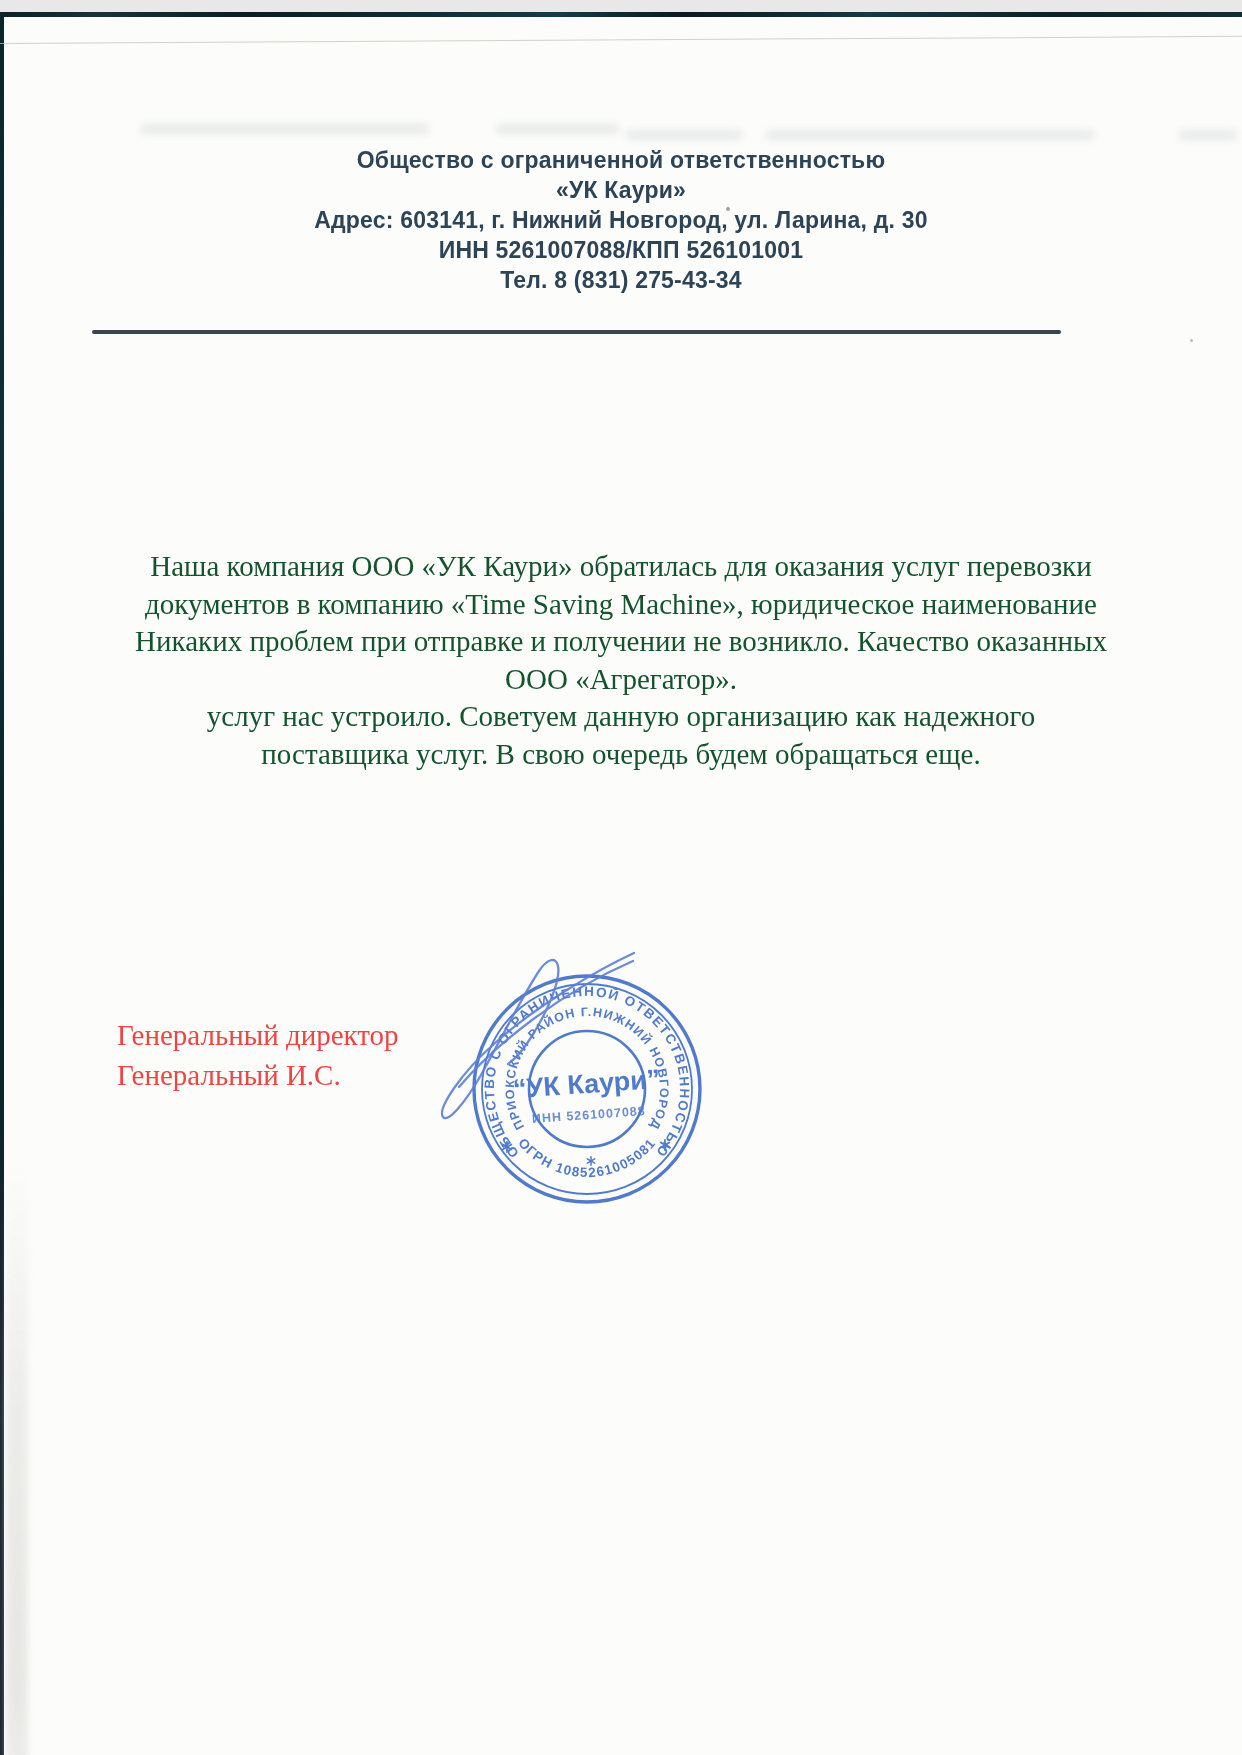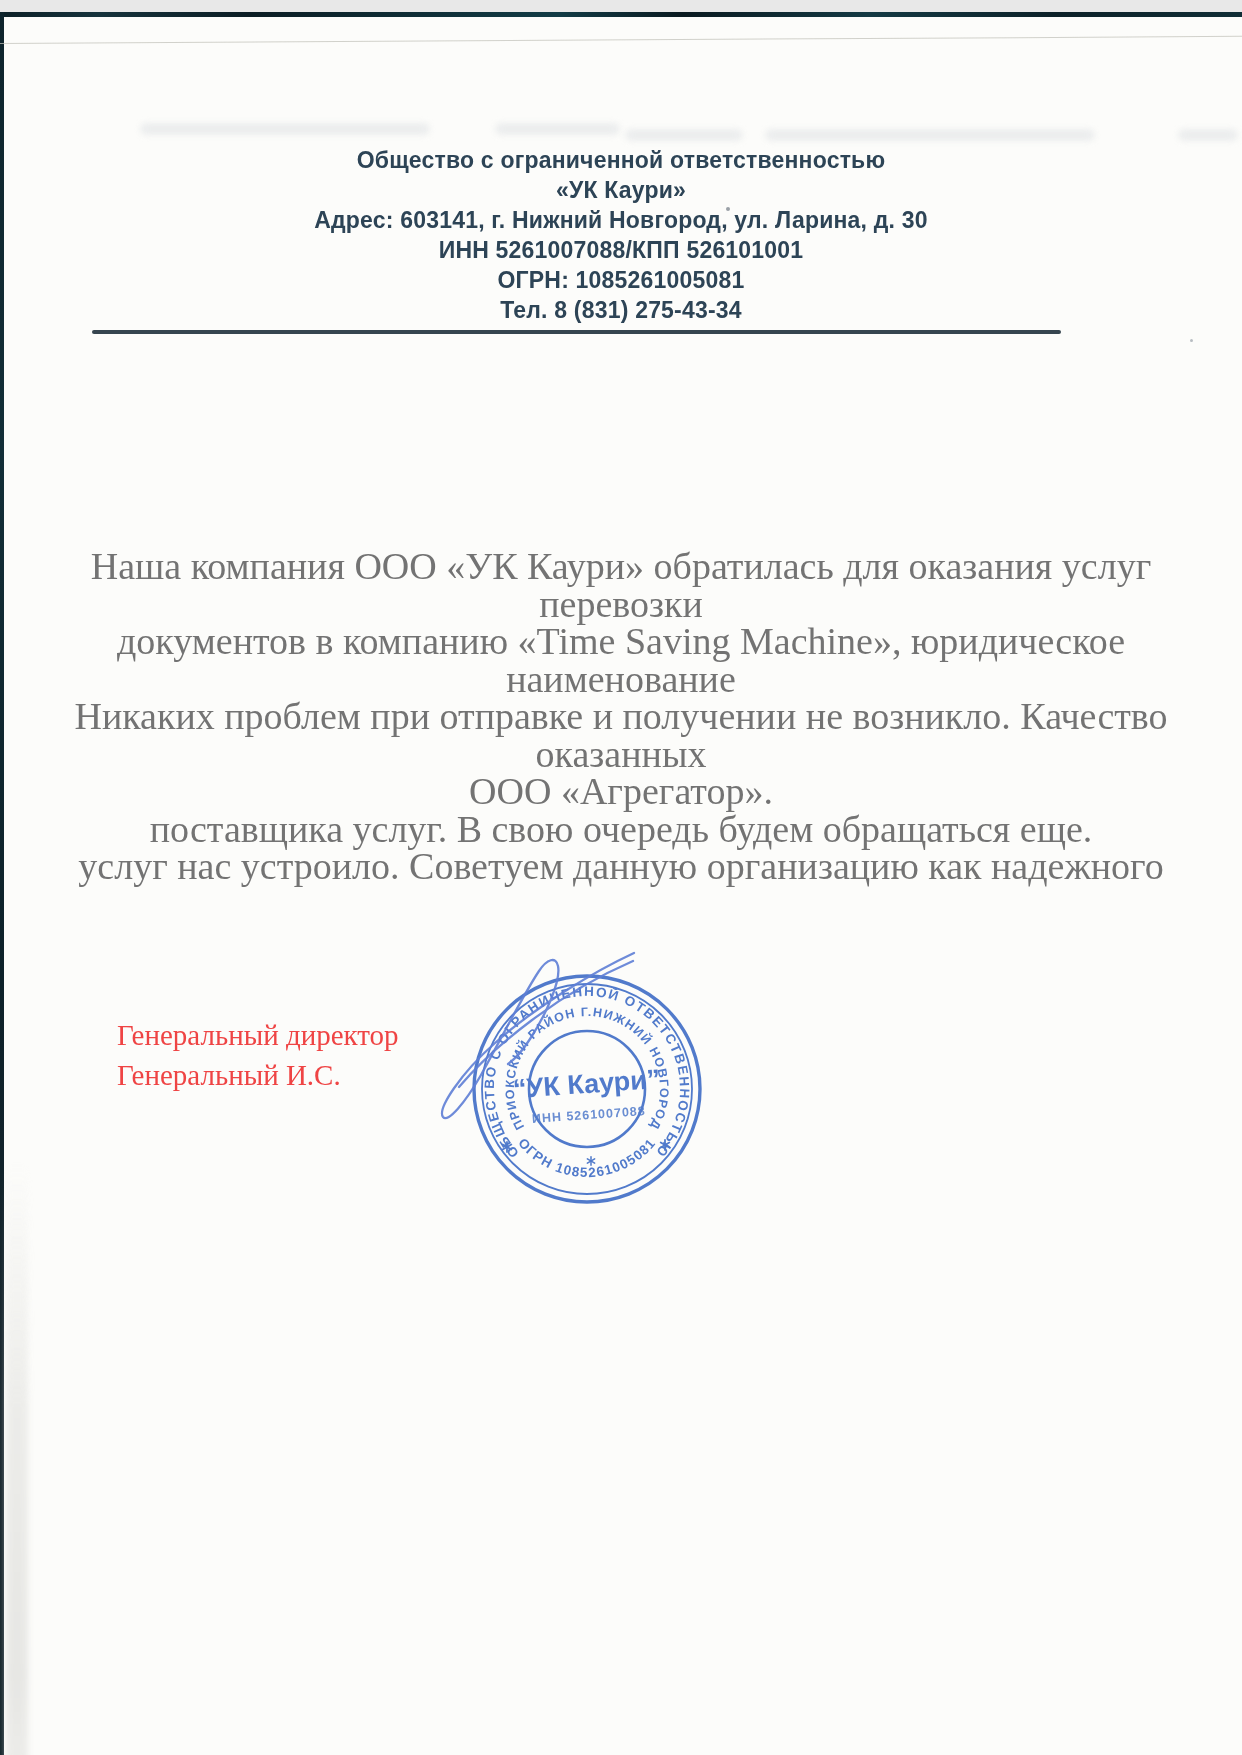--- a/index.html
+++ b/index.html
@@ -45,22 +45,22 @@
     letter-spacing:.2px;
   }
   .rule{
     position:absolute;left:92px;top:318px;width:969px;height:3.5px;
     background:#36454f;border-radius:2px;
   }
   
   .body-text{
     position:absolute;left:55px;top:536px;width:1132px;
     text-align:center;
-    font-size:38px;line-height:37.5px;
-    color:#737373;
+    font-size:29px;line-height:37.5px;
+    color:#14532d;
   }
   
   .sig-block{
     position:absolute;left:117px;top:1003px;
     font-size:29px;line-height:40px;
     color:#ef4444;
   }
   
   .stamp-svg{position:absolute;left:412px;top:902px;}
   .stamp-svg text{font-family:"Liberation Sans", sans-serif;}
@@ -80,32 +80,31 @@
   <div class="smudge" style="left:1178px;top:117px;width:60px;height:12px;"></div>
   <div class="smudge-v"></div>
   <div class="speck" style="left:726px;top:195px;width:4px;height:4px;background:#9aa0a6;"></div>
   <div class="speck" style="left:1190px;top:327px;width:3px;height:3px;background:#b8bdc2;"></div>
 
   <div class="header">
     <div>Общество с ограниченной ответственностью</div>
     <div>«УК Каури»</div>
     <div>Адрес: 603141, г. Нижний Новгород, ул. Ларина, д. 30</div>
     <div>ИНН 5261007088/КПП 526101001</div>
-    <div>ОГРН: 1085261005081</div>
     <div>Тел. 8 (831) 275-43-34</div>
   </div>
   <div class="rule"></div>
 
   <div class="body-text">
     <div>Наша компания ООО «УК Каури» обратилась для оказания услуг перевозки</div>
     <div>документов в компанию «Time Saving Machine», юридическое наименование</div>
     <div>Никаких проблем при отправке и получении не возникло. Качество оказанных</div>
     <div>ООО «Агрегатор».</div>
+    <div>услуг нас устроило. Советуем данную организацию как надежного</div>
     <div>поставщика услуг. В свою очередь будем обращаться еще.</div>
-    <div>услуг нас устроило. Советуем данную организацию как надежного</div>
   </div>
 
   <div class="sig-block">
     <div>Генеральный директор</div>
     <div>Генеральный И.С.</div>
   </div>
 
   <svg class="stamp-svg" width="350" height="350" viewBox="-175 -175 350 350">
     <defs>
       <path id="arcOuter" d="M -46.5 80.5 A 93 93 0 1 1 46.5 80.5"></path>

